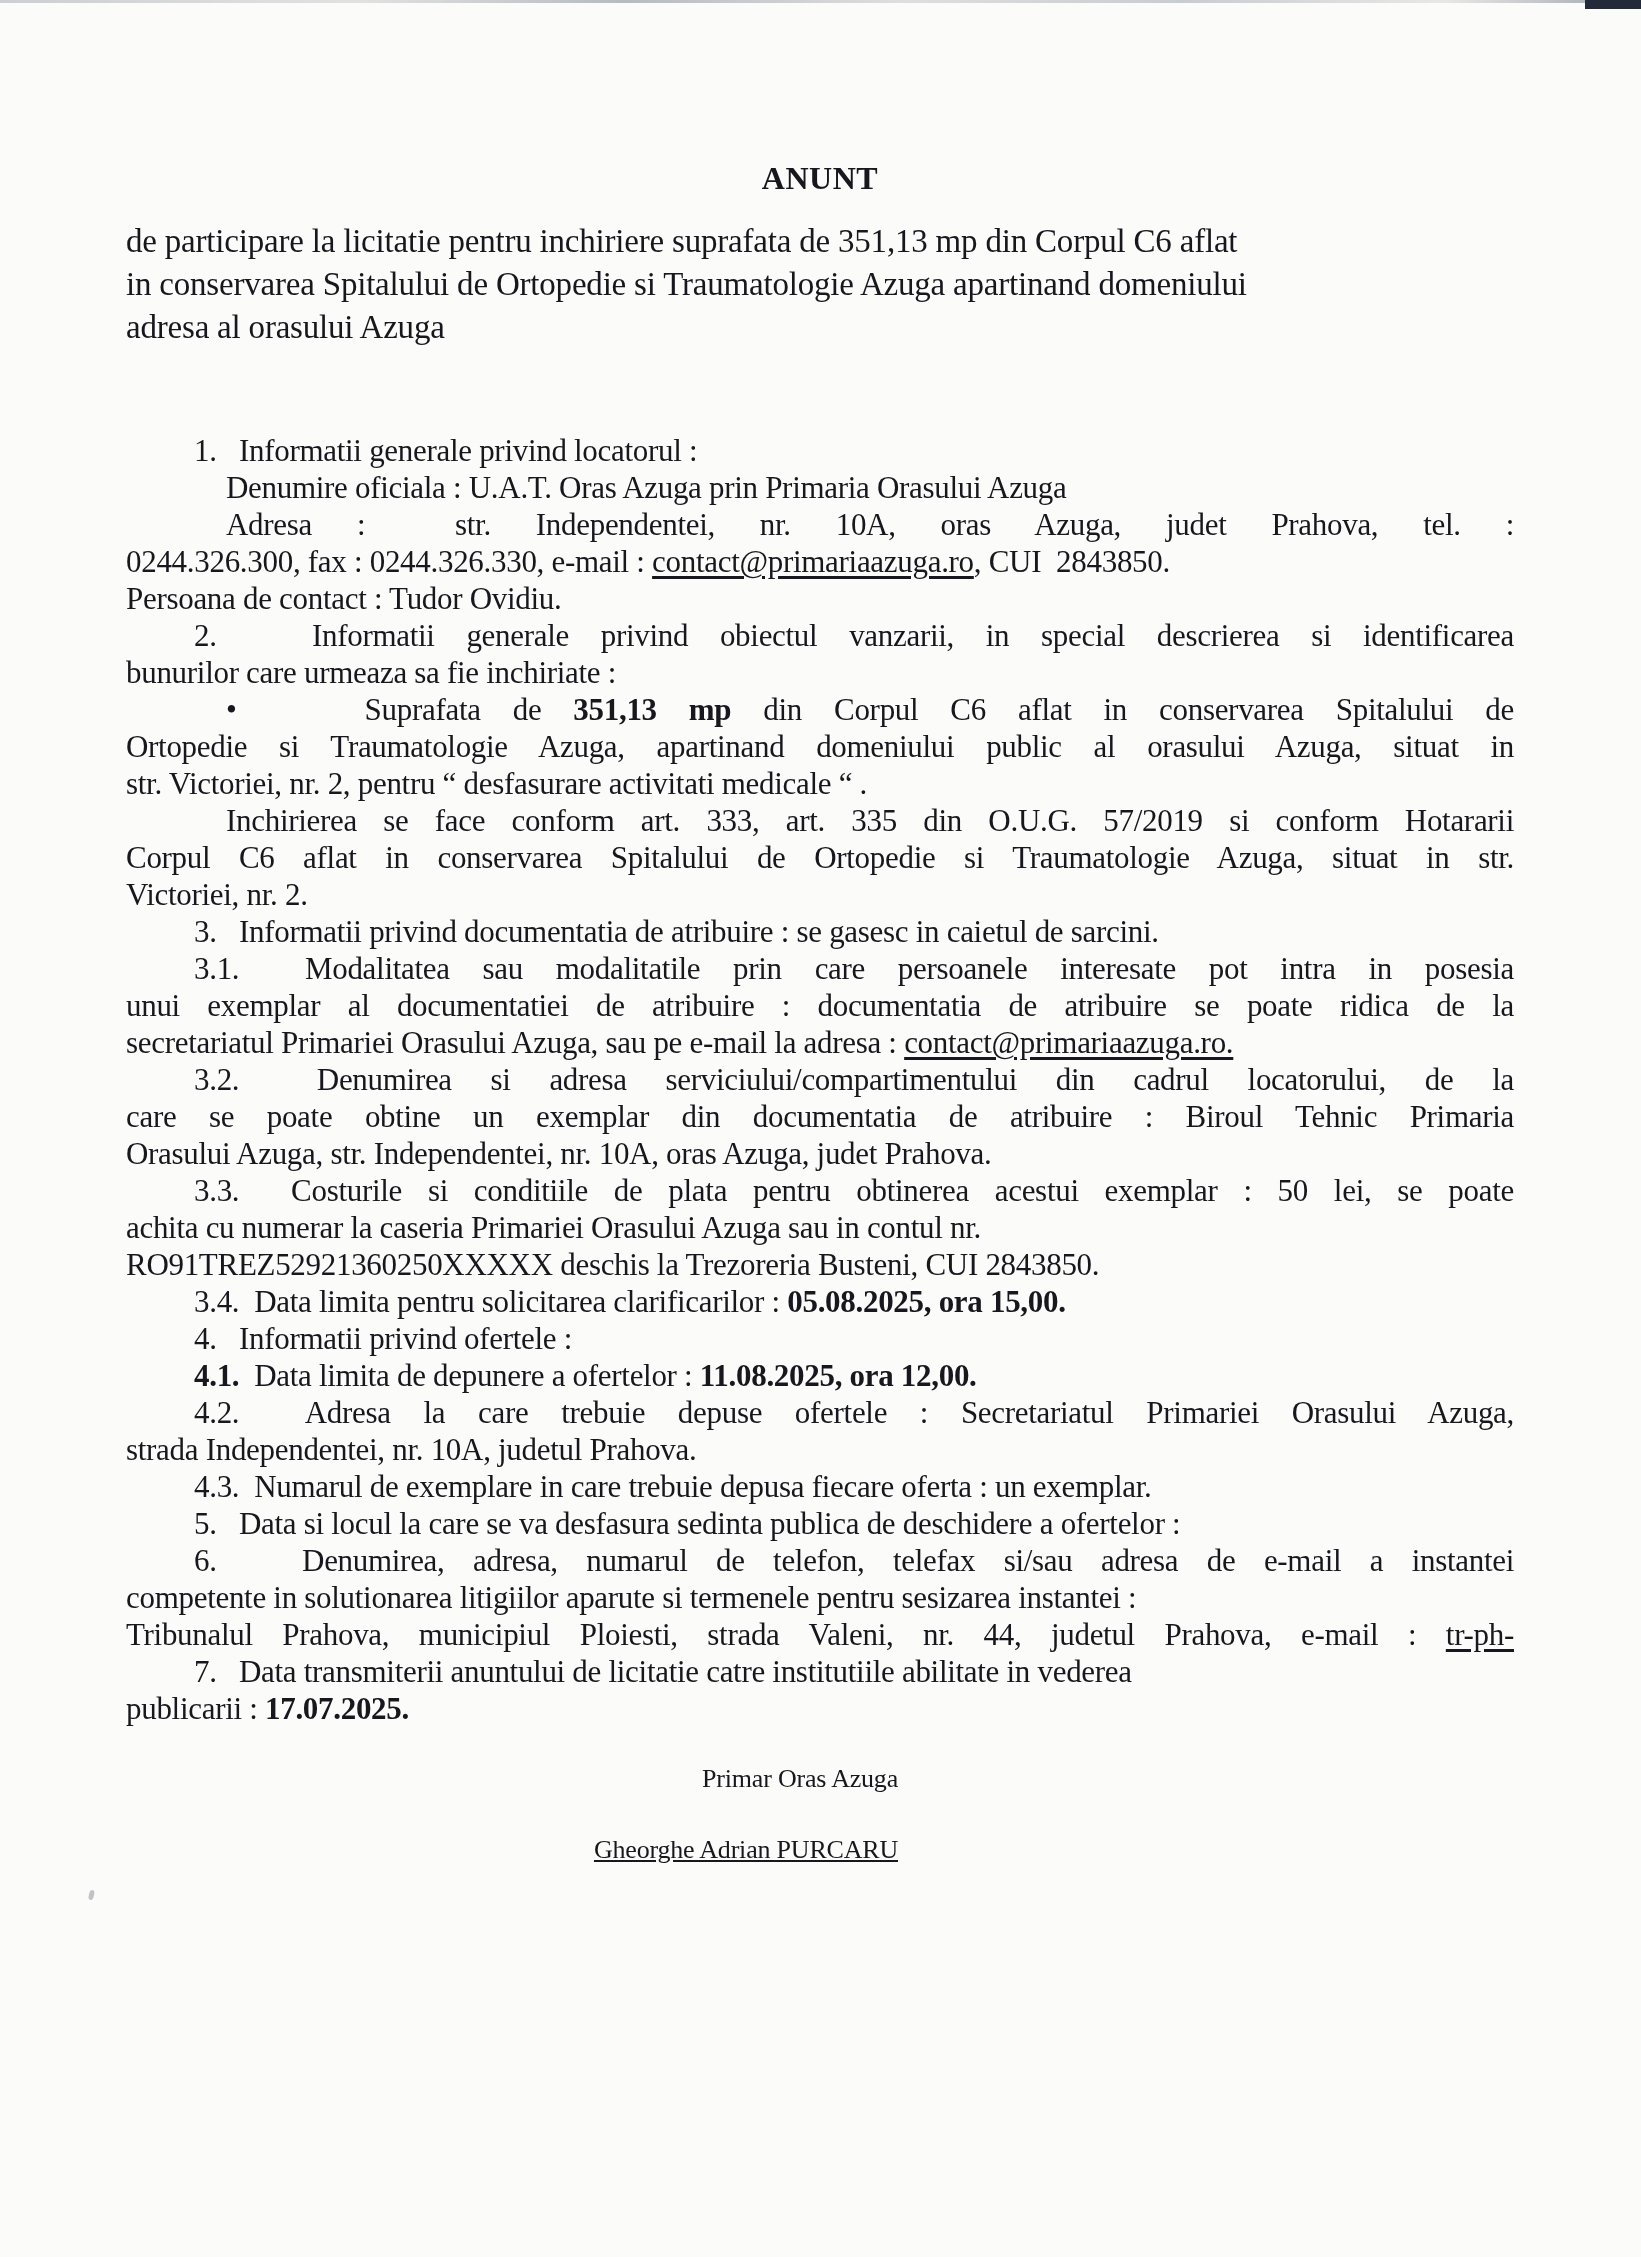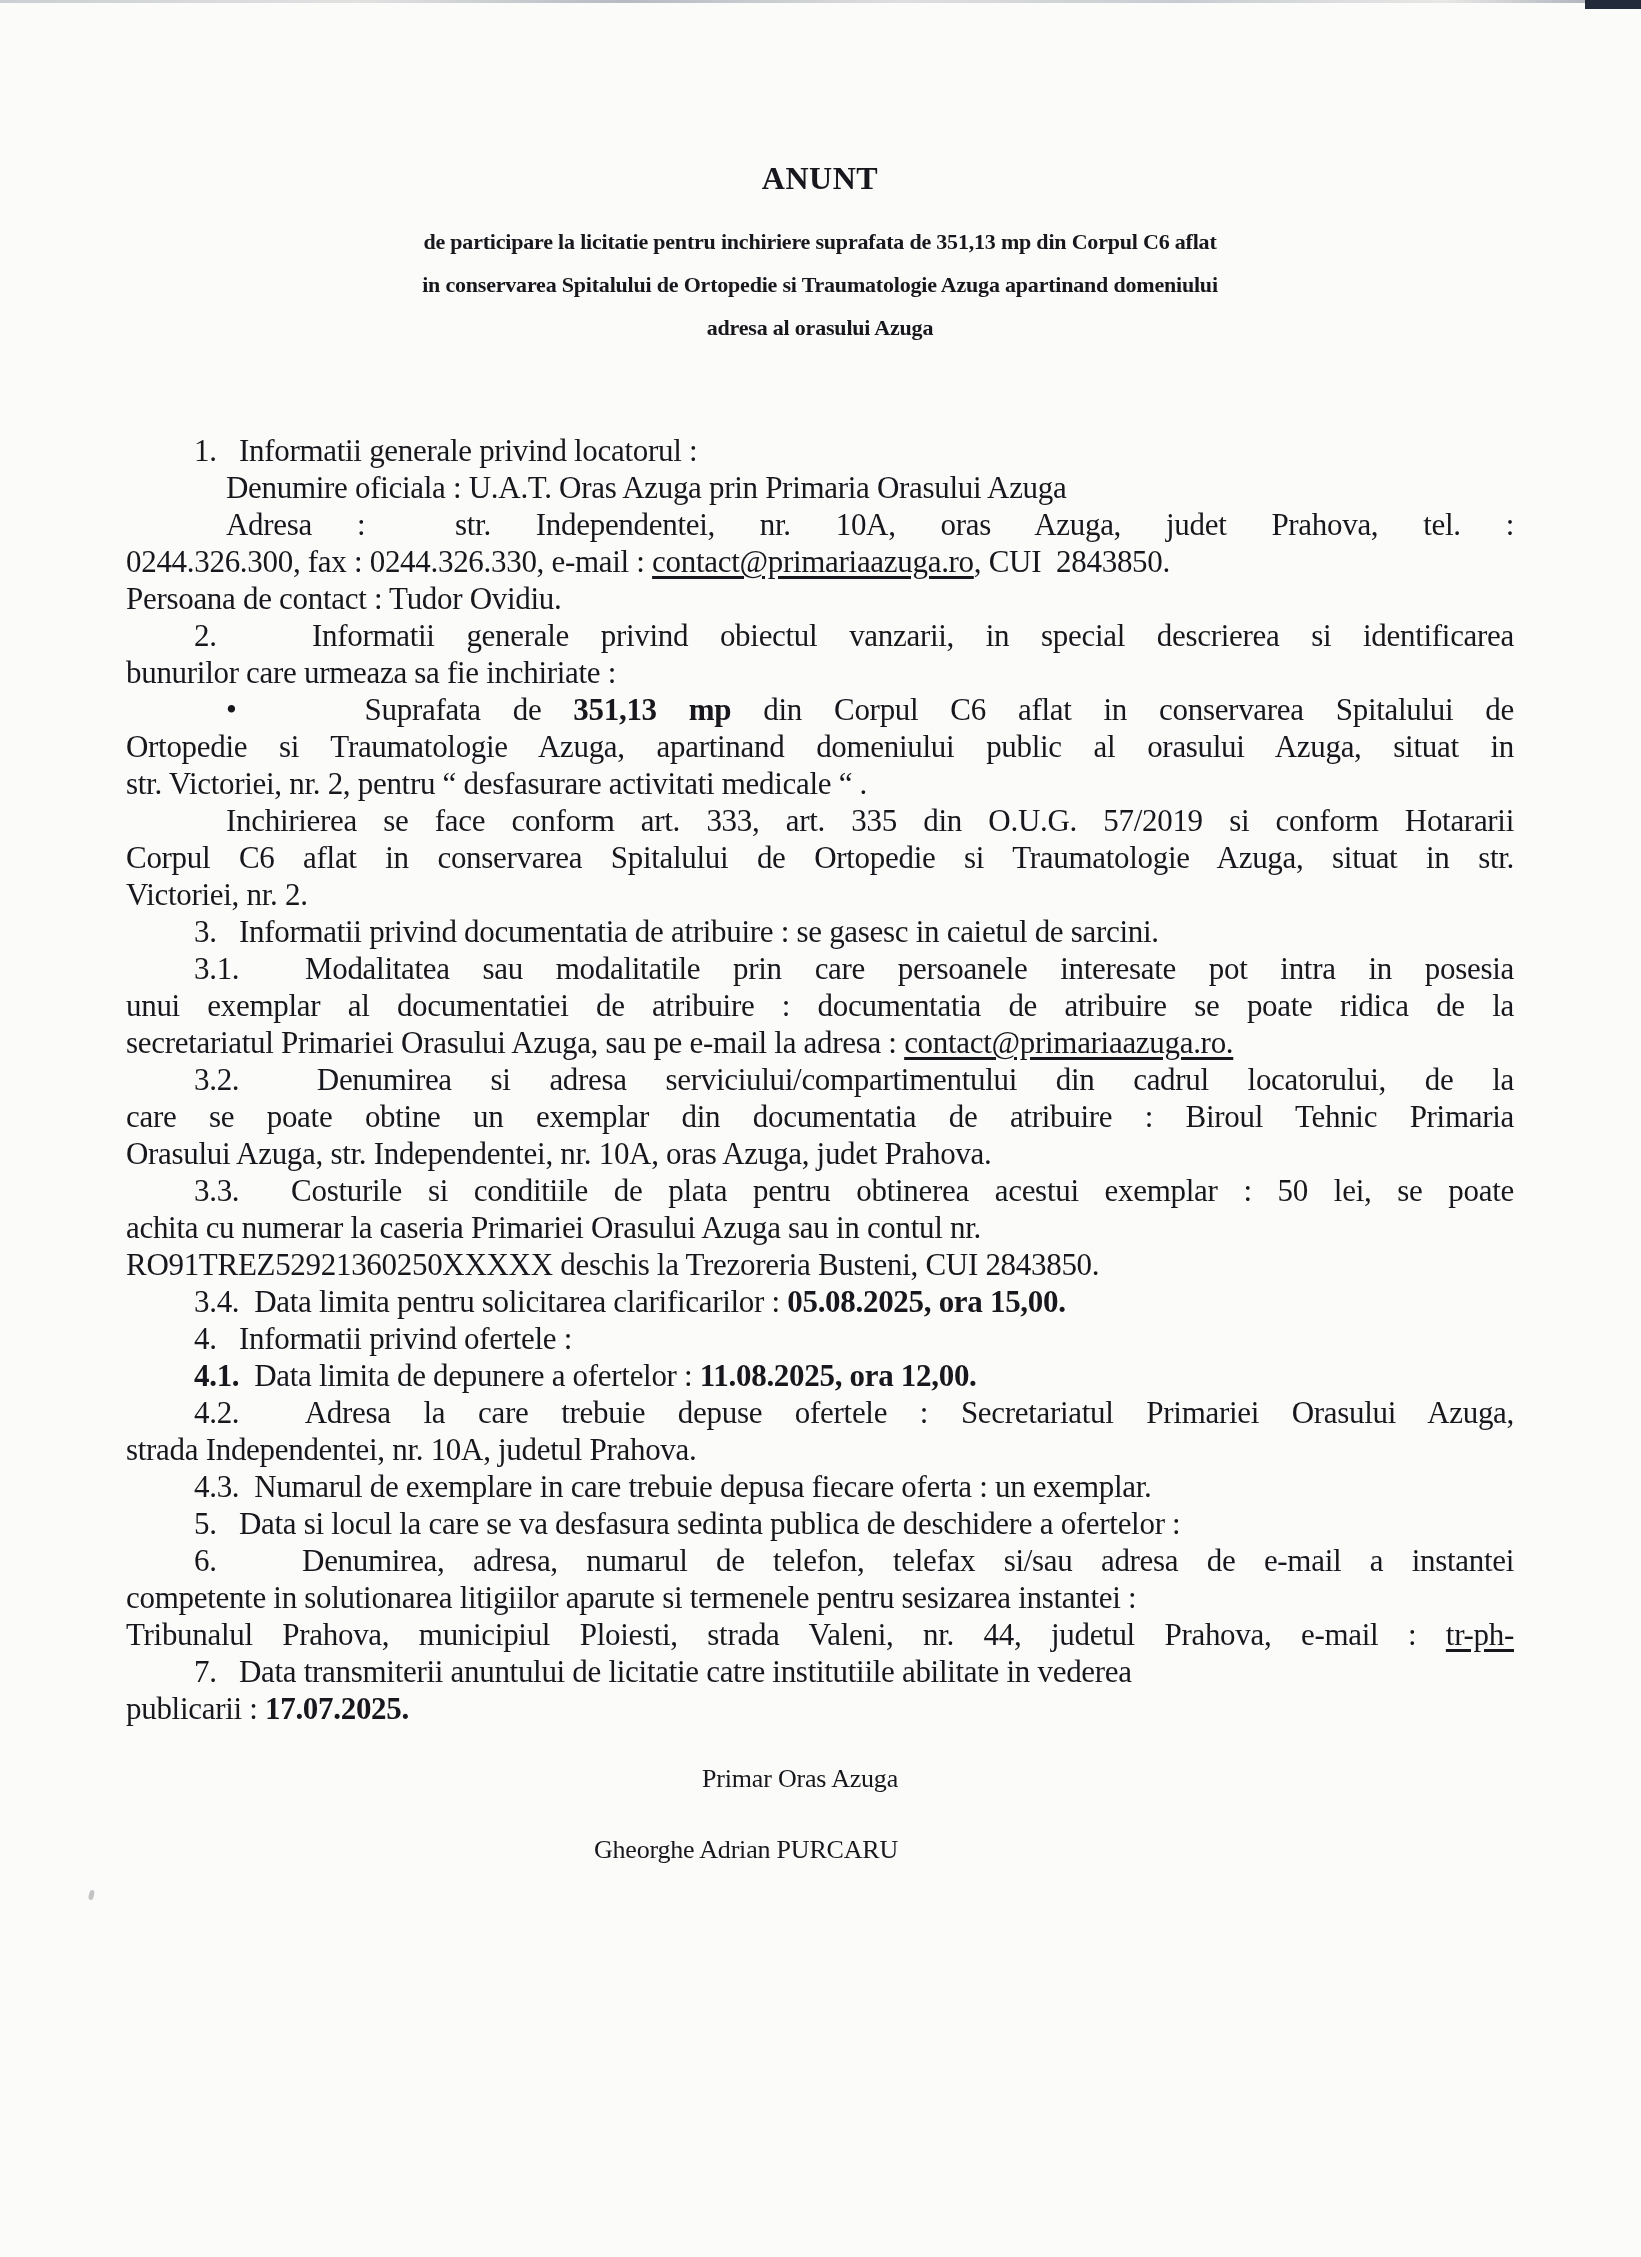--- a/index.html
+++ b/index.html
@@ -31,23 +31,22 @@
     padding:160px 127px 0 126px;
   }
   .title {
     text-align:center;
     font-weight:bold;
     font-size:32px;
     letter-spacing:0.5px;
   }
   .subtitle {
     margin-top:23px;
-    text-align:center;
-    font-weight:bold;
-    font-size:22px;
+    font-weight:normal;
+    font-size:33px;
     line-height:43px;
     letter-spacing:-0.2px;
   }
   .doc-body {
     margin-top:83px;
     font-size:31px;
     line-height:37px;
     letter-spacing:-0.3px;
   }
   .ln { min-height:37px; text-align:left; }
@@ -56,21 +55,21 @@
   .ind-mid { text-indent:100px; }
   .b { font-weight:bold; }
   .u { text-decoration:underline; text-underline-offset:3.9px; }
   .signature {
     margin-top:37px;
     width:772px;
     text-align:right;
     font-size:26px;
     letter-spacing:-0.2px;
   }
-  .sig-name { margin-top:41px; }
+  .sig-name { margin-top:41px;text-decoration:underline; }
 </style>
 </head>
 <body>
 
 <div class="scan-top-edge"></div>
 <div class="scan-corner-block"></div>
 <div class="scan-speck"></div>
 
 <div class="page">
   <div class="title">ANUNT</div>

